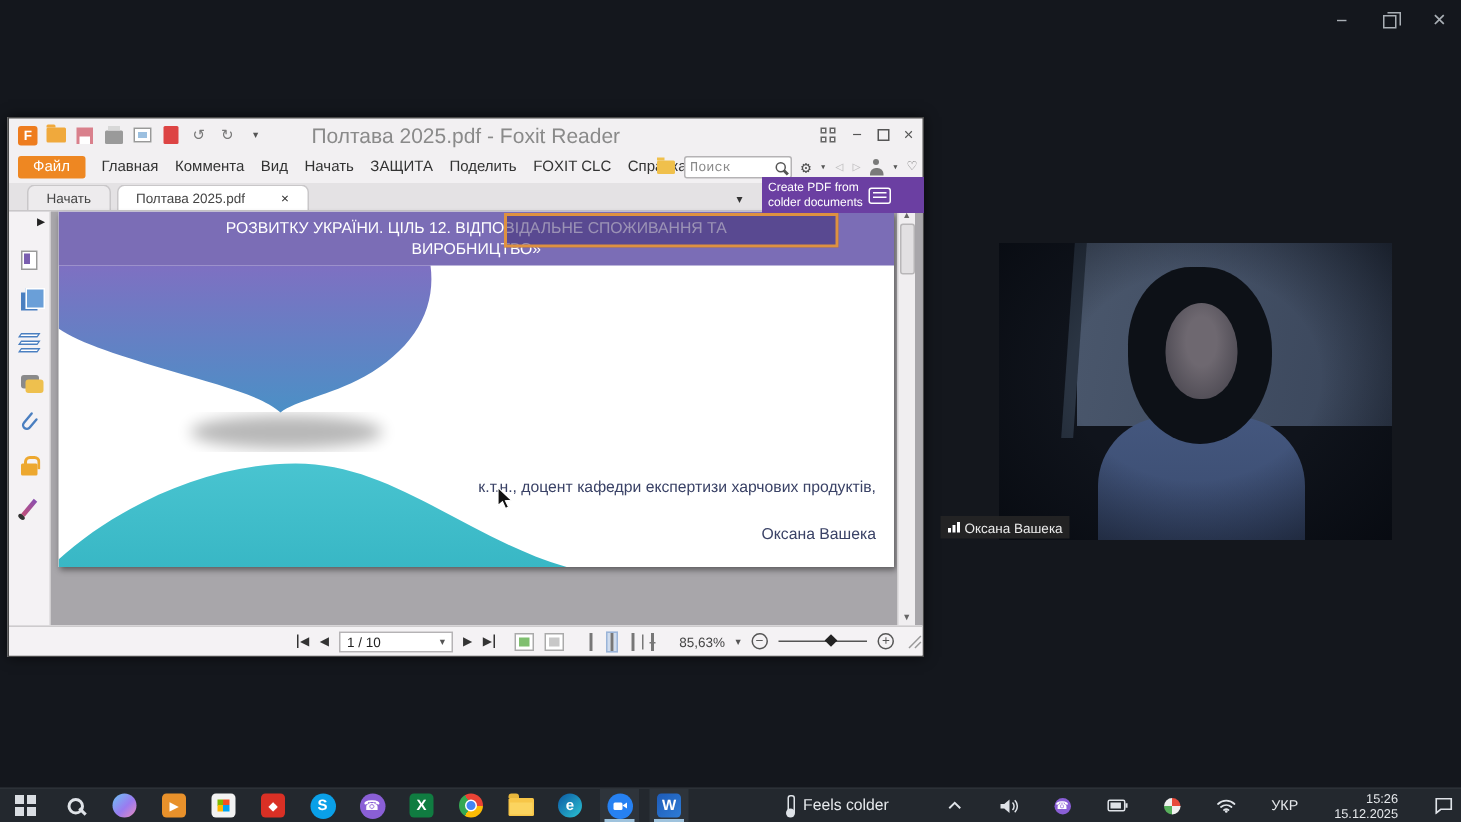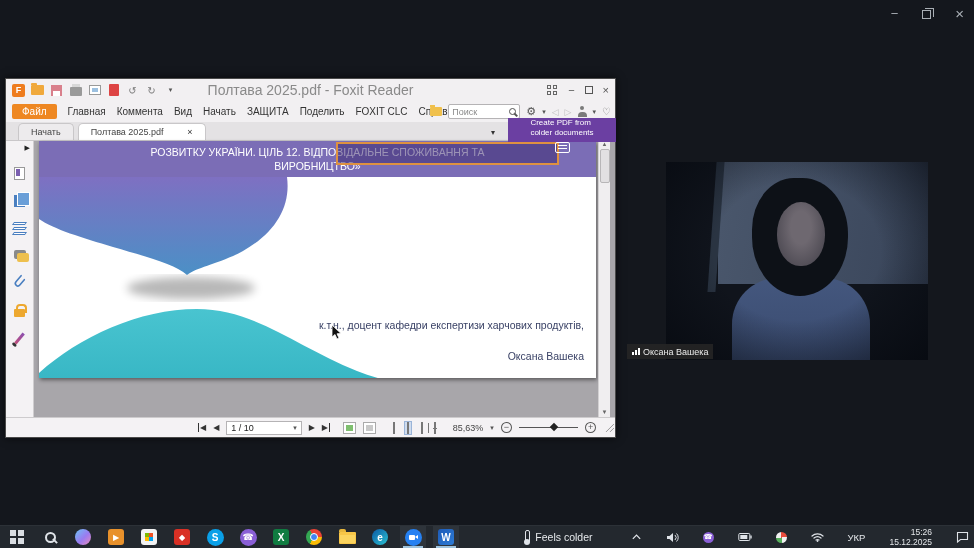--- a/index.html
+++ b/index.html
@@ -30,41 +30,41 @@
   .ic-reddoc { width:10px; height:12px; background:#d44; border-radius:1px; }
   .fx-title { position:absolute; left:50%; transform:translateX(-50%); font-size:14px; color:#8a8a8a; white-space:nowrap; }
   .tb-right { margin-left:auto; display:flex; gap:10px; align-items:center; color:#5a5a5a; }
   .ic-grid { width:11px; height:11px; display:grid; grid-template-columns:4px 4px; grid-template-rows:4px 4px; gap:2px; }
   .ic-grid div { border:1px solid #666; }
   .fx-min, .fx-close { font-size:11px; color:#555; }
   .fx-restore { width:8px; height:8px; border:1px solid #555; }
 
   .menubar { height:21px; display:flex; align-items:center; gap:11px; padding-left:6px; font-size:10px; color:#333; position:relative; }
   .menu-file { background:#ee8722; color:#fff; padding:2px 10px; border-radius:2px; }
-  .menu-right { position:absolute; right:4px; top:0; height:21px; display:flex; align-items:center; gap:6px; }
+  .menu-right { position:absolute; right:4px; top:0; height:21px; display:flex; align-items:center; gap:6px;font-family:Liberation Mono, monospace; }
   .ic-foldersearch { width:12px; height:9px; background:#f0c04c; border-radius:1px; position:relative; }
   .ic-foldersearch::before { content:""; position:absolute; top:-2px; left:0; width:5px; height:2px; background:#f0c04c; }
   .searchbox { width:72px; height:15px; background:#fff; border:1px solid #b5b3b5; border-radius:2px; display:flex; align-items:center; justify-content:space-between; padding:0 3px; font-size:9px; color:#8a8a8a; }
   .mag { width:7px; height:7px; border:1.5px solid #555; border-radius:50%; position:relative; flex:none; }
   .mag::after { content:""; position:absolute; width:4px; height:1.5px; background:#555; transform:rotate(45deg); right:-3px; bottom:-1px; }
   .gear { font-size:11px; color:#555; }
   .caret { font-size:7px; color:#555; }
   .nav-dis { font-size:9px; color:#c2c0c2; }
   .ic-person { width:9px; height:11px; position:relative; }
   .ic-person::before { content:""; position:absolute; top:0; left:2.5px; width:4px; height:4px; border-radius:50%; background:#7a7a7a; }
   .ic-person::after { content:""; position:absolute; bottom:0; left:0; width:9px; height:5px; border-radius:4px 4px 0 0; background:#7a7a7a; }
   .heart { font-size:10px; color:#7a7a7a; }
 
   .tabbar { height:19px; background:#e4e2e4; border-bottom:1px solid #c9c7c9; display:flex; align-items:flex-end; padding-left:12px; position:relative; }
   .tab { height:17px; display:flex; align-items:center; font-size:9px; color:#444; padding:0 12px; border:1px solid #c9c7c9; border-bottom:none; border-radius:5px 5px 0 0; background:#edebed; margin-right:4px; }
   .tab.active { background:#fff; width:128px; justify-content:space-between; }
   .tab-close { font-size:9px; color:#333; }
   .tab-caret { position:absolute; right:120px; bottom:3px; font-size:8px; color:#333; }
 
-  .banner { position:absolute; left:502px; top:39px; width:108px; height:24px; background:#6b3fa2; color:#fff; font-size:8px; line-height:10px; display:flex; align-items:center; gap:4px; padding:0 4px; z-index:8;flex-direction:column; }
+  .banner { position:absolute; left:502px; top:39px; width:108px; height:24px; background:#6b3fa2; color:#fff; font-size:8px; line-height:10px; display:flex; align-items:center; gap:4px; padding:0 4px; z-index:8; }
   .scanner-ic { width:15px; height:11px; border:1px solid #fff; border-radius:2px; position:relative; flex:none; }
   .scanner-ic::after { content:""; position:absolute; left:2px; top:2px; right:2px; height:1px; background:#fff; box-shadow:0 3px 0 #fff; }
 
   .docarea { position:absolute; top:62px; left:0; right:0; bottom:20px; background:#a8a6aa; }
   .side-panel { position:absolute; left:0; top:0; bottom:0; width:28px; background:#f4f2f4; border-right:1px solid #cfcdcf; display:flex; flex-direction:column; align-items:center; padding-top:3px; gap:15px; }
   .sp-arrow { font-size:7px; color:#222; align-self:flex-end; margin-right:3px; }
   .sp-page { width:11px; height:13px; border:1px solid #999; background:#fff; position:relative; }
   .sp-page::before { content:""; position:absolute; left:1px; top:1px; width:4px; height:7px; background:#7b5fb0; }
   .sp-copies { width:11px; height:12px; background:#4a7fc0; position:relative; }
   .sp-copies::after { content:""; position:absolute; left:3px; top:-3px; width:11px; height:12px; background:#6a9fd8; border:1px solid #fff; }

